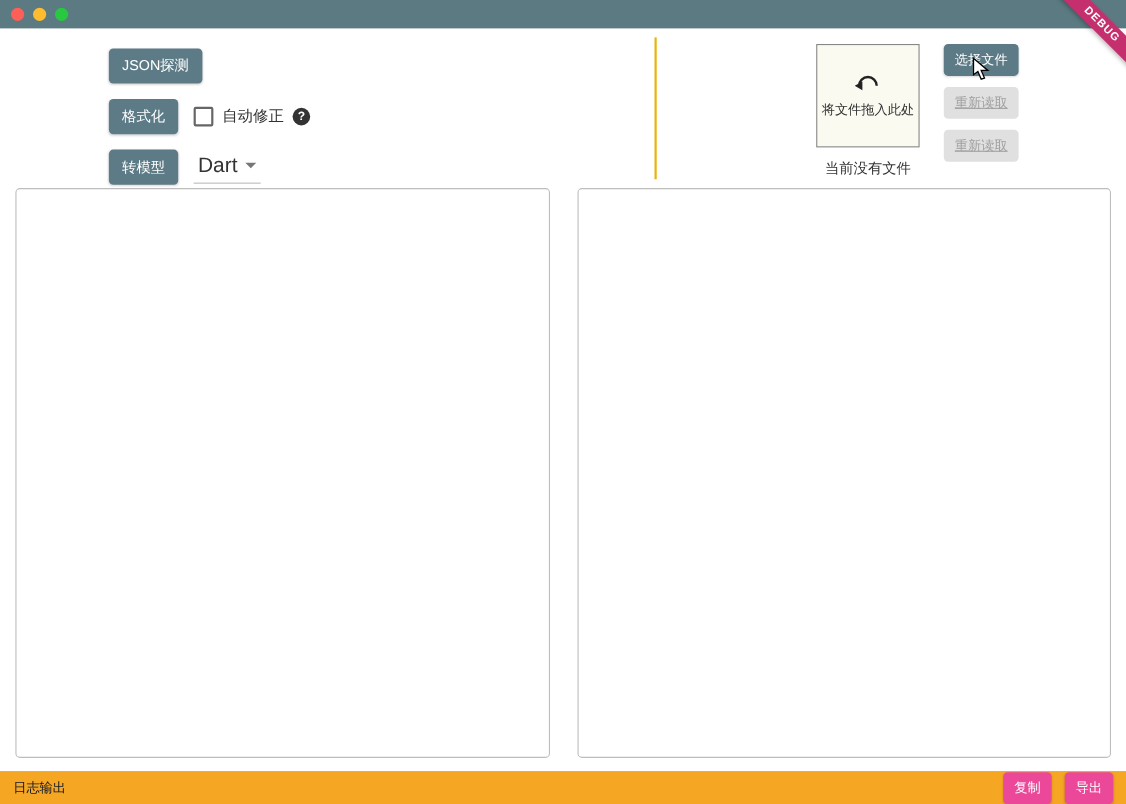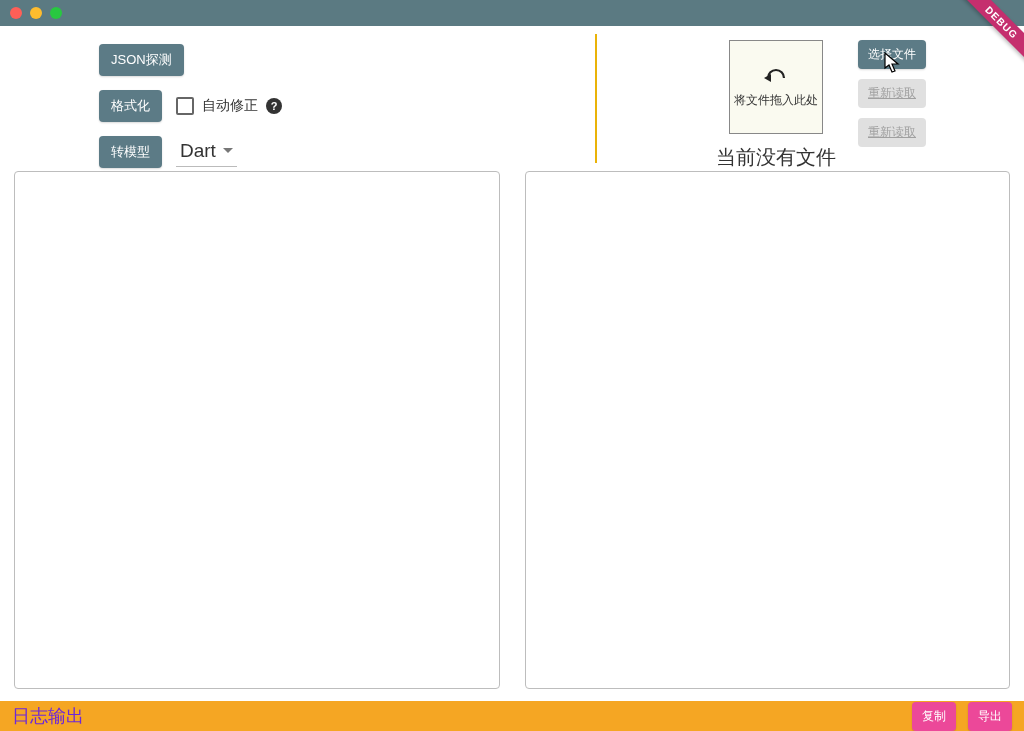--- a/index.html
+++ b/index.html
@@ -131,21 +131,21 @@
       background: #fafaf0;
       display: flex;
       flex-direction: column;
       align-items: center;
       justify-content: center;
       gap: 8px;
       font-size: 12px;
       color: #333;
     }
     .dropzone svg { width: 24px; height: 18px; }
-    .no-file { font-size: 20px; color: #333; }
+    .no-file { font-size: 13px; color: #333; }
     .file-btn-col {
       display: flex;
       flex-direction: column;
       gap: 10px;
     }
 
     .panes {
       flex: 1;
       display: flex;
       gap: 25px;
@@ -160,22 +160,22 @@
 
     .logbar {
       height: 30px;
       background: #f5a623;
       display: flex;
       align-items: center;
       justify-content: space-between;
       padding: 0 12px;
     }
     .log-title {
-      color: #6d28d9;
-      font-size: 18px;
+      color: #0f172a;
+      font-size: 12px;
       font-weight: 500;
     }
     .log-actions { display: flex; gap: 12px; }
 
     .debug-banner {
       position: absolute;
       top: 14px;
       right: -34px;
       background: #c52f6e;
       color: #fff;

